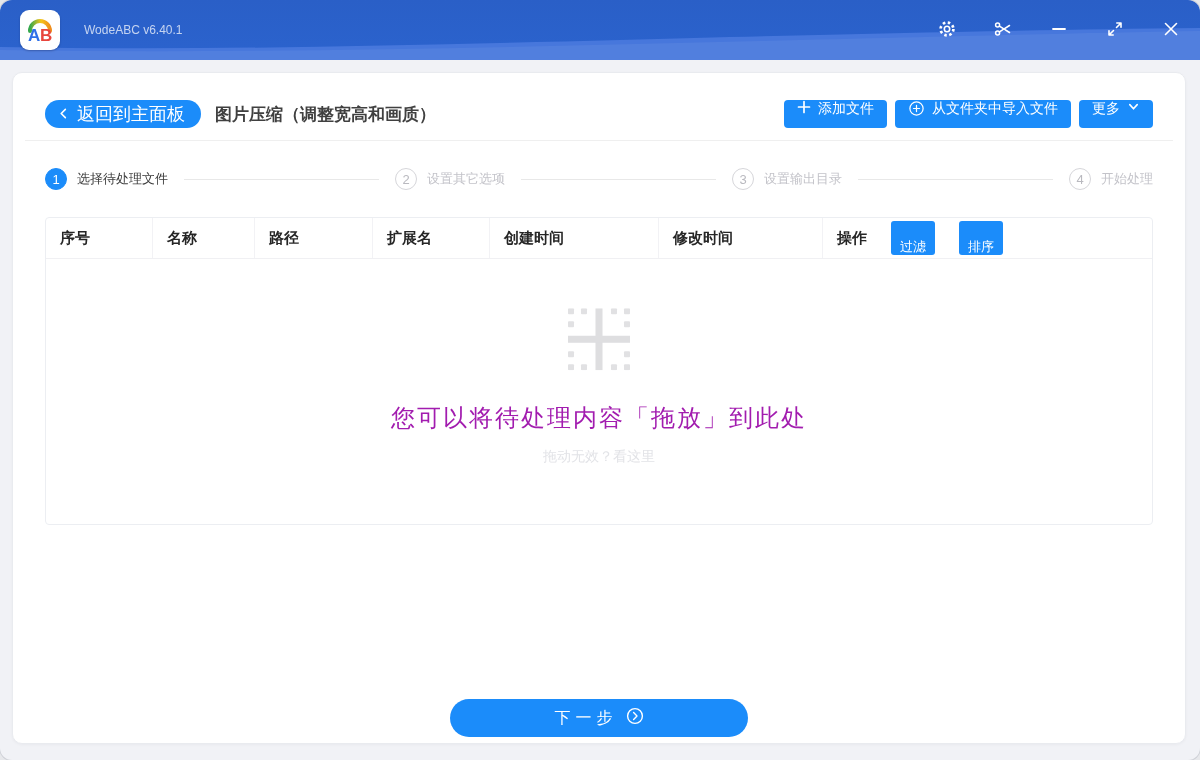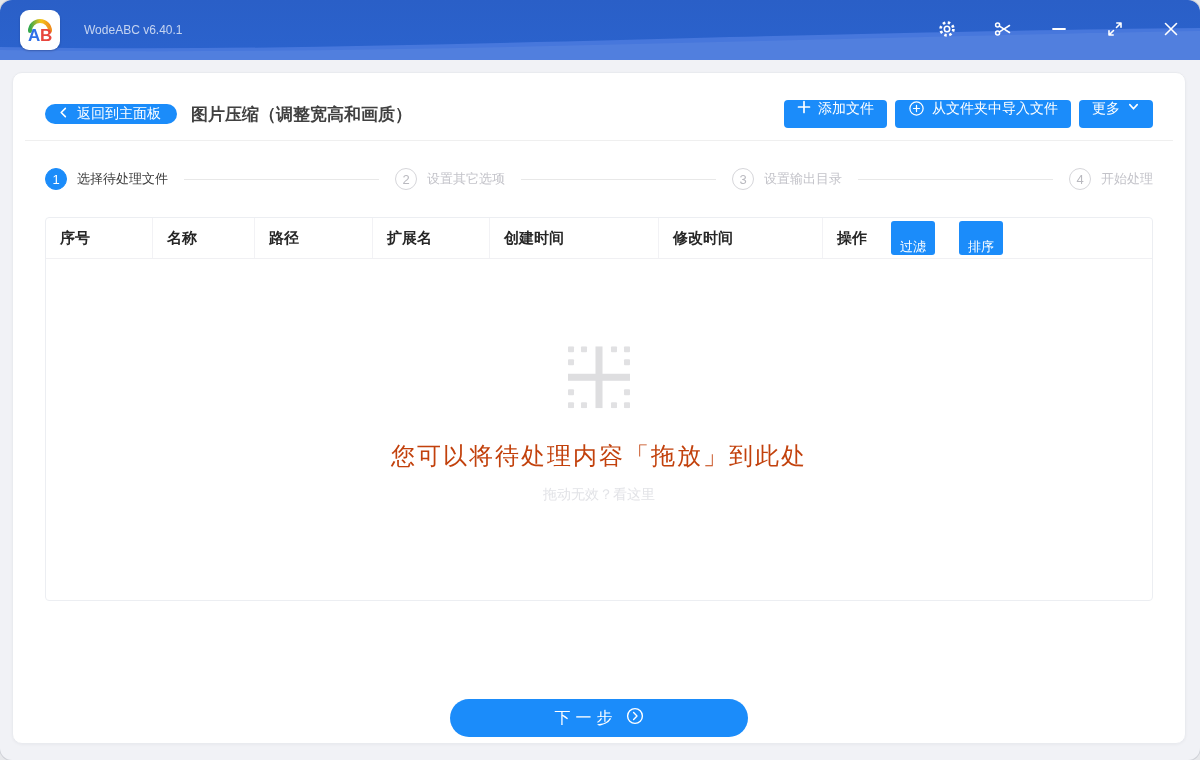--- a/index.html
+++ b/index.html
@@ -41,22 +41,22 @@
   .card{
     position:absolute;left:12px;top:72px;width:1174px;height:672px;
     background:#fff;border:1px solid #e9ebef;border-radius:10px;
     box-shadow:0 1px 3px rgba(20,30,60,.04);
     padding:0 32px;
   }
   .card-header{
     margin-top:27px;height:28px;display:flex;align-items:center;
   }
   .back-btn{
-    height:20px;border:none;border-radius:14px;background:var(--accent);
-    color:#fff;font-size:14px;padding:0 16px 0 12px;display:flex;align-items:center;gap:7px;cursor:pointer;
+    height:28px;border:none;border-radius:14px;background:var(--accent);
+    color:#fff;font-size:18px;padding:0 16px 0 12px;display:flex;align-items:center;gap:7px;cursor:pointer;
     font-family:inherit;
   }
   .page-title{margin-left:14px;font-size:17px;font-weight:700;color:#404040;}
   .header-actions{margin-left:auto;display:flex;gap:8px;}
   .btn{
     height:28px;border:none;border-radius:4px;background:var(--accent);
     color:#fff;font-size:14px;padding:0 13px;display:flex;gap:7px;cursor:pointer;
     font-family:inherit;white-space:nowrap;
   }
   .header-divider{height:1px;background:#efefef;margin:12px -20px 0 -20px;}
@@ -67,42 +67,42 @@
     width:22px;height:22px;border-radius:50%;
     display:flex;align-items:center;justify-content:center;
     font-size:13px;border:1px solid #d6d6da;color:#b9b9bf;background:#fff;
   }
   .step-label{font-size:13px;color:#c3c3c9;}
   .step.active .step-circle{background:var(--accent);border-color:var(--accent);color:#fff;}
   .step.active .step-label{color:#3c3c3c;}
   .step-line{flex:1 1 auto;height:1px;background:#e8e8e8;margin:0 16px;}
   
   .table{
-    border:1px solid #eceef2;border-radius:4px;height:384px;
+    border:1px solid #eceef2;border-radius:4px;height:308px;
     display:flex;flex-direction:column;background:#fff;
   }
   .thead{display:flex;height:41px;border-bottom:1px solid #f0f0f3;flex:0 0 auto;}
   .th{
     display:flex;align-items:center;padding-left:14px;
     font-size:15px;font-weight:700;color:#262626;border-left:1px solid #f2f2f5;
   }
   .th:first-child{border-left:none;}
   .c0{width:106px;} .c1{width:102px;} .c2{width:118px;} .c3{width:117px;}
   .c4{width:169px;} .c5{width:164px;} .c6{flex:1;gap:24px;}
   .mini-btn{
     height:24px;border:none;border-radius:3px;background:var(--accent);
     color:#fff;font-size:13px;padding:17px 9px;cursor:pointer;font-family:inherit;
   }
   .tbody{flex:1;position:relative;}
   .empty{
     position:absolute;left:0;right:0;top:50%;transform:translateY(-53%);
     display:flex;flex-direction:column;align-items:center;
   }
   .empty-icon{margin-bottom:28px;}
-  .empty-main{font-size:24px;color:#c2410c;letter-spacing:2px;}
+  .empty-main{font-size:24px;color:#a21caf;letter-spacing:2px;}
   .empty-sub{font-size:14px;color:#e2e3e7;margin-top:14px;cursor:pointer;}
   
   .footer{position:absolute;left:0;right:0;bottom:6px;display:flex;justify-content:center;}
   .next-btn{
     width:298px;height:38px;border:none;border-radius:19px;background:var(--accent);
     color:#fff;font-size:16px;display:flex;align-items:center;justify-content:center;gap:8px;
     letter-spacing:5px;cursor:pointer;font-family:inherit;
   }
 </style>
 </head>

